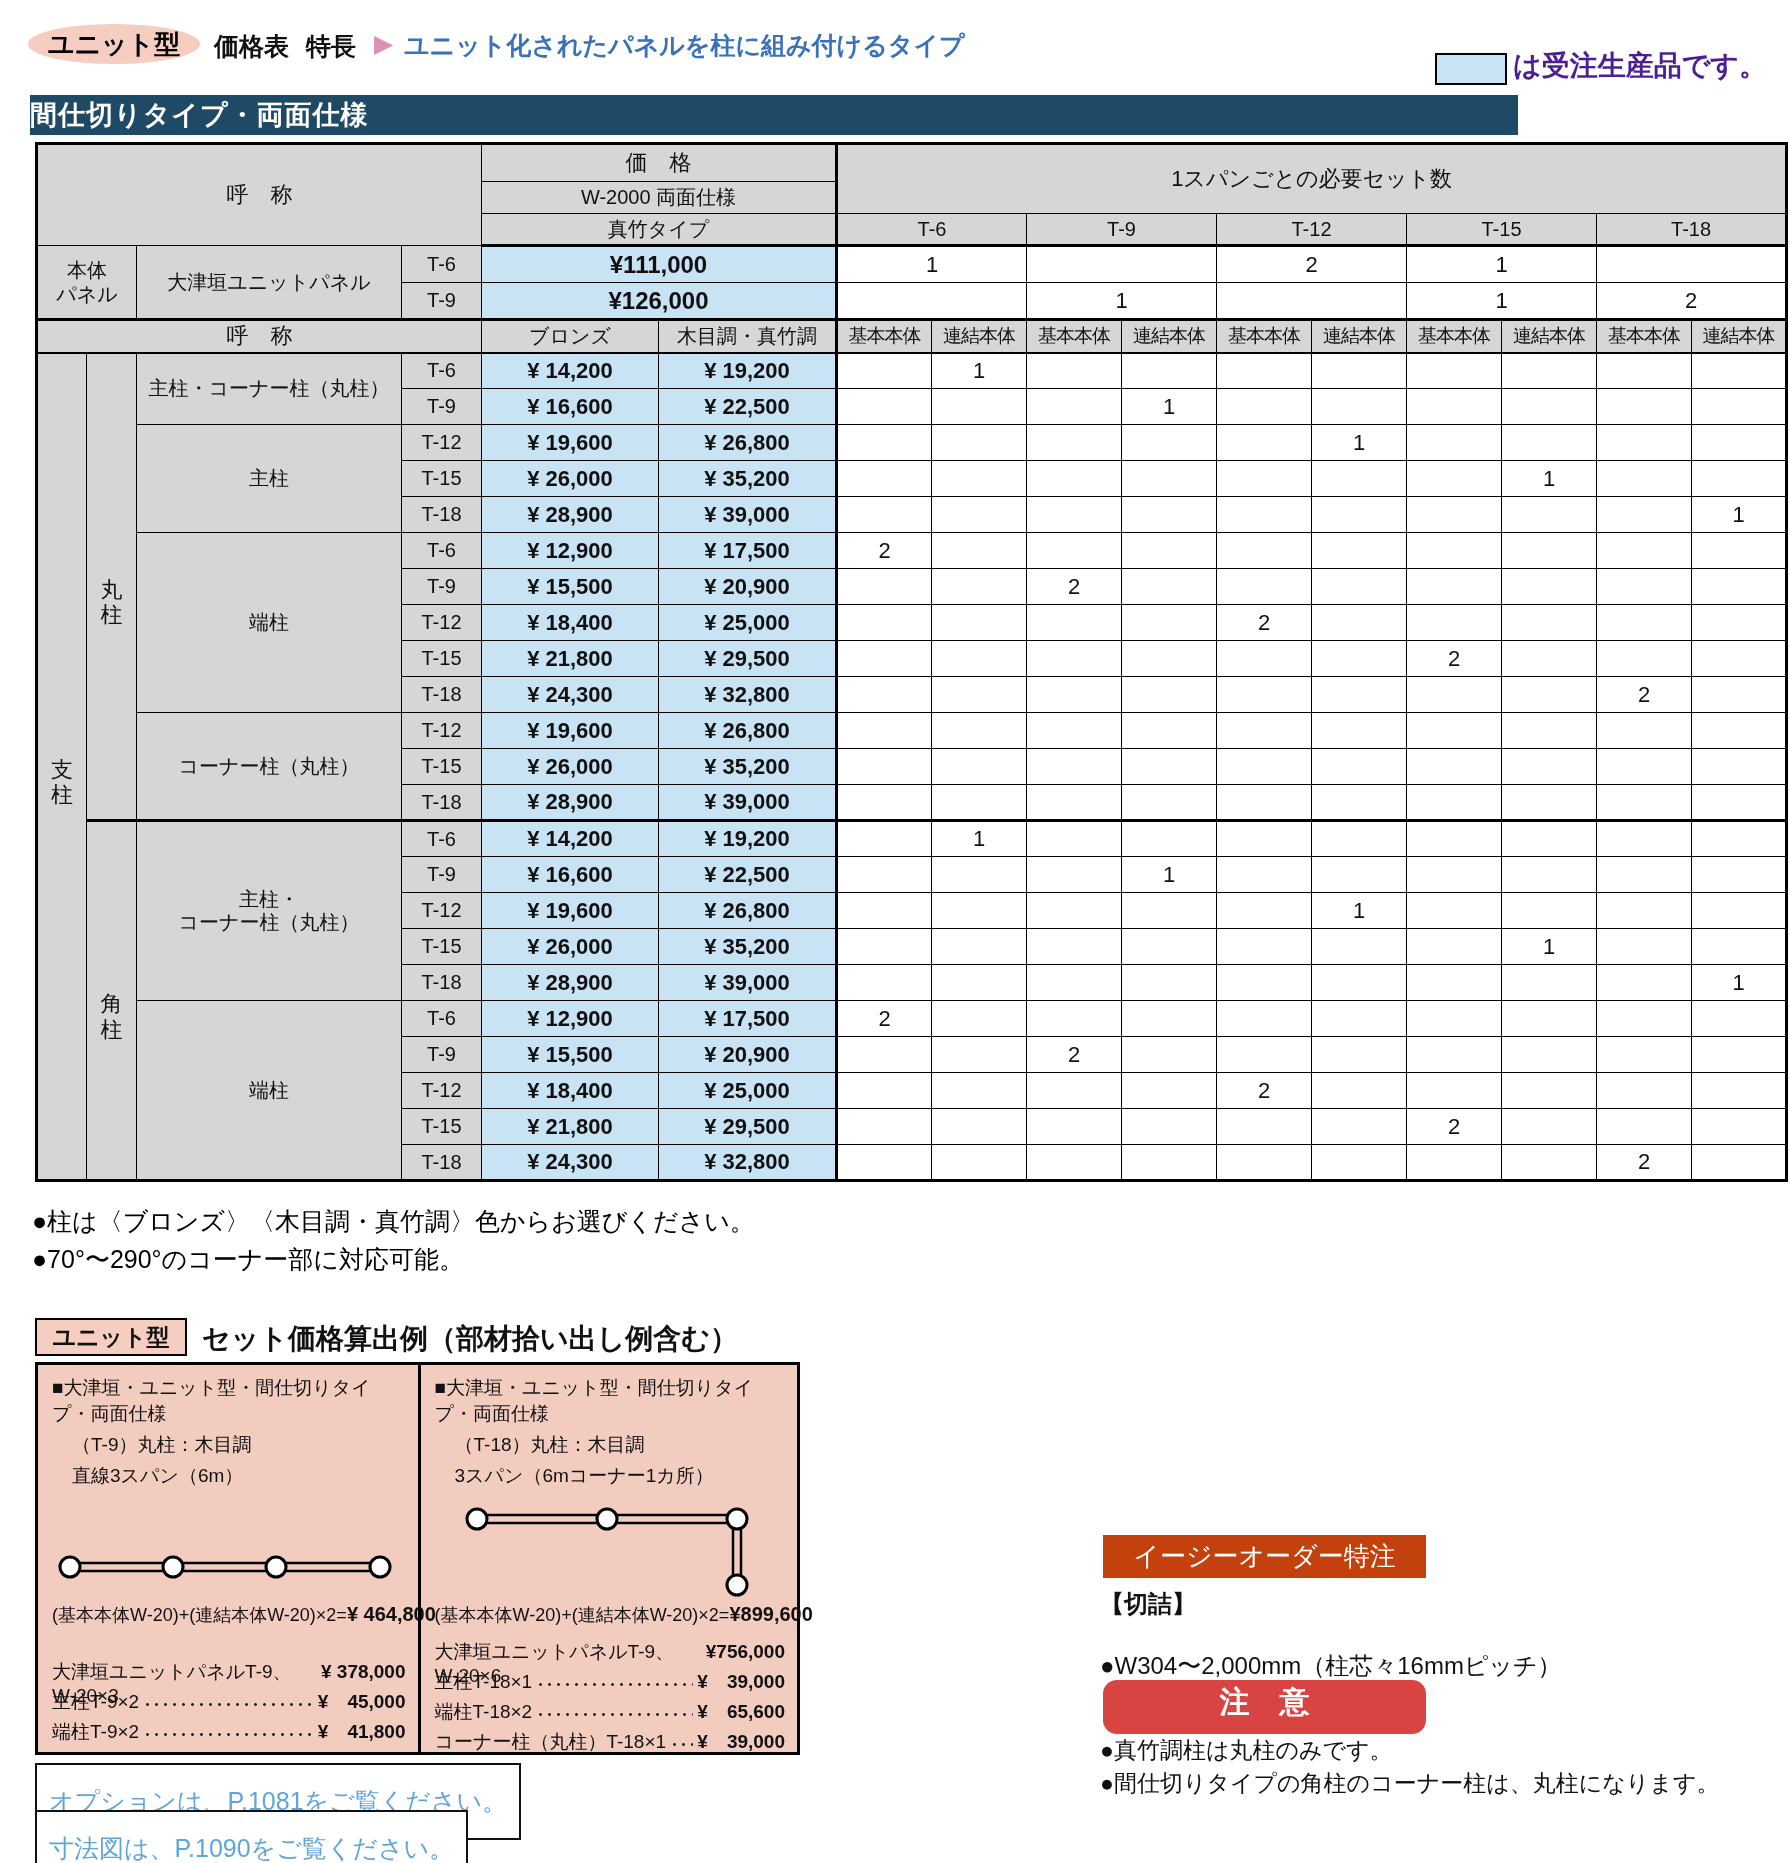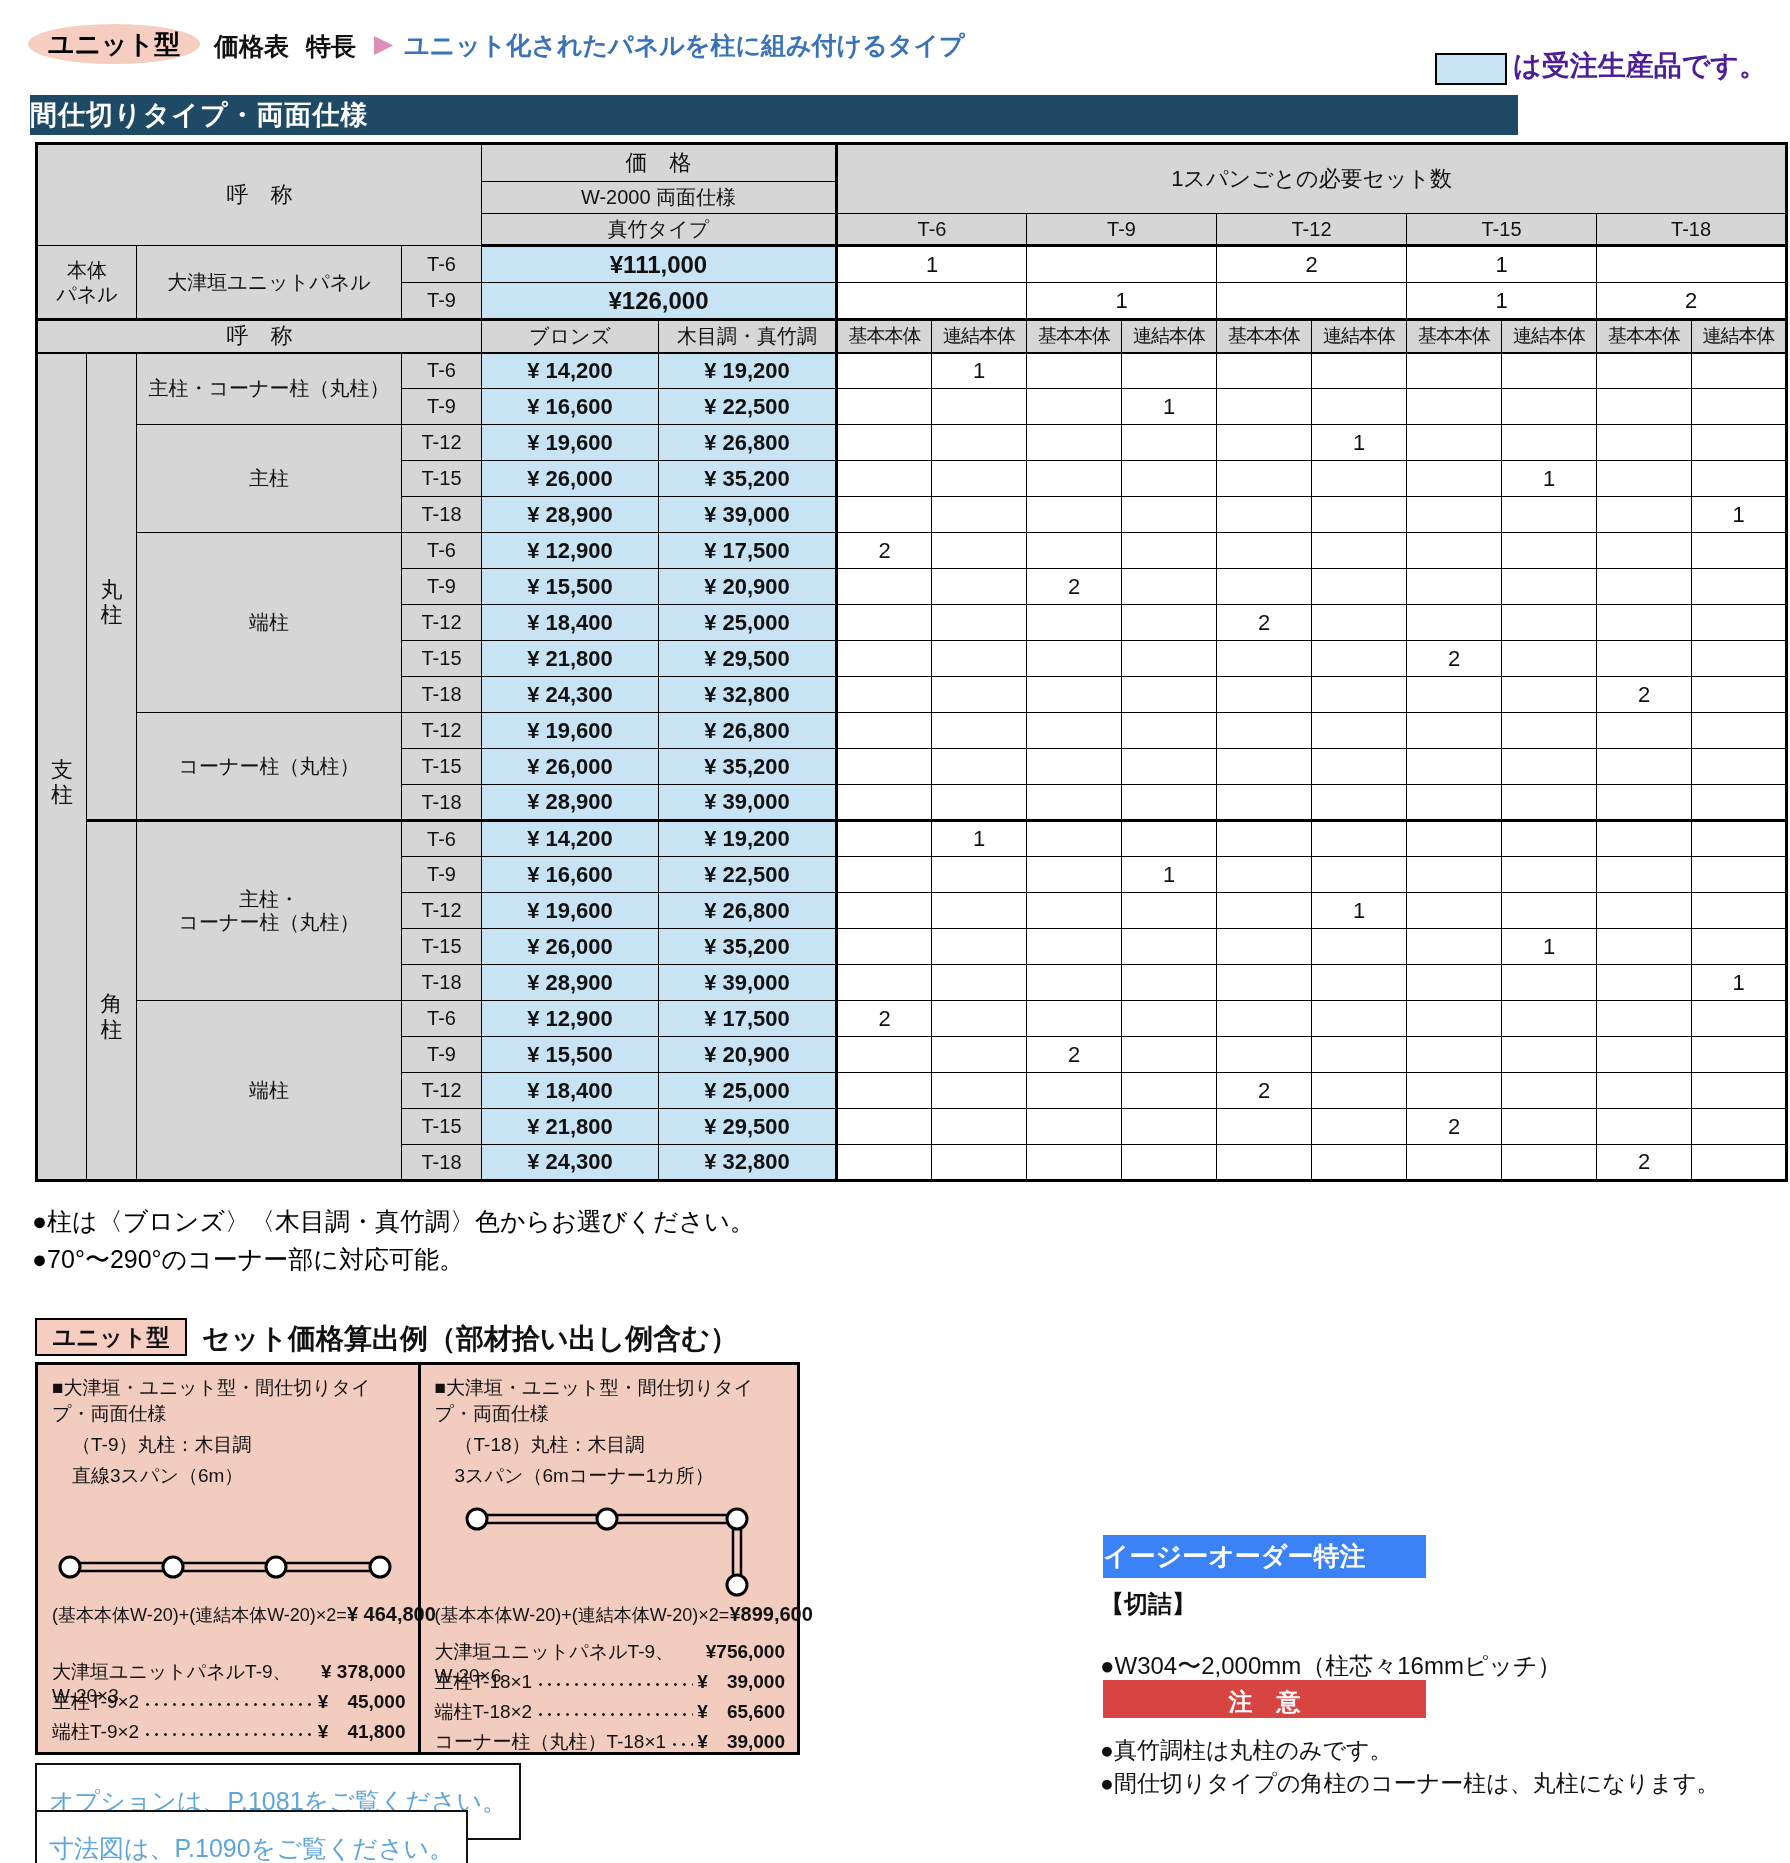--- a/index.html
+++ b/index.html
@@ -66,26 +66,26 @@
   .ex-diagram { display:block; margin:4px 0 0 2px; }
   .ex-formula { font-size:18px; margin-top:6px; white-space:nowrap; }
   .ex-formula b { font-size:20px; }
   .ex-items { margin-top:32px; }
   .ex-item { display:flex; align-items:baseline; font-size:19px; height:30px; }
   .ex-item .leader { flex:1; margin:0 4px; align-self:center; height:10px;
                      background:radial-gradient(circle,#222 1.3px,transparent 1.5px) 0 60%/9px 9px repeat-x; }
   .ex-item .val { font-weight:bold; text-align:right; white-space:nowrap; }
 
   
-  .eo-banner { position:absolute; left:1103px; top:1535px; width:323px; height:43px; background:#3b82f6;
-               color:#fff; font-weight:bold; font-size:26px; line-height:43px; }
+  .eo-banner { position:absolute; left:1103px; top:1535px; width:323px; height:43px; background:#c2410c;
+               color:#fff; font-weight:normal; font-size:26px; line-height:43px; text-align:center; }
   .eo-sub { position:absolute; left:1100px; top:1588px; font-weight:bold; font-size:24px; }
   .eo-note { position:absolute; left:1100px; top:1622px; font-size:24px;margin-top:28px; }
-  .caution-banner { position:absolute; left:1103px; top:1680px; width:323px; height:38px; background:#d74441;
-                    color:#fff; font-weight:bold; font-size:24px; line-height:43px; text-align:center; }
+  .caution-banner { position:absolute; left:1103px; top:1680px; width:323px; height:54px; background:#d74441;
+                    color:#fff; font-weight:bold; font-size:30px; line-height:43px; text-align:center;border-radius:14px; }
   .caution-notes { position:absolute; left:1100px; top:1734px; font-size:23px; line-height:1.45; }
 
   
   .link-box { position:absolute; left:35px; border:2px solid #111; background:#fff; color:#5ea5d9;
               font-size:25px; padding:20px 12px; display:inline-block; }
   .link-1 { top:1763px; }
   .link-2 { top:1810px; }
 </style>
 </head>
 <body>

